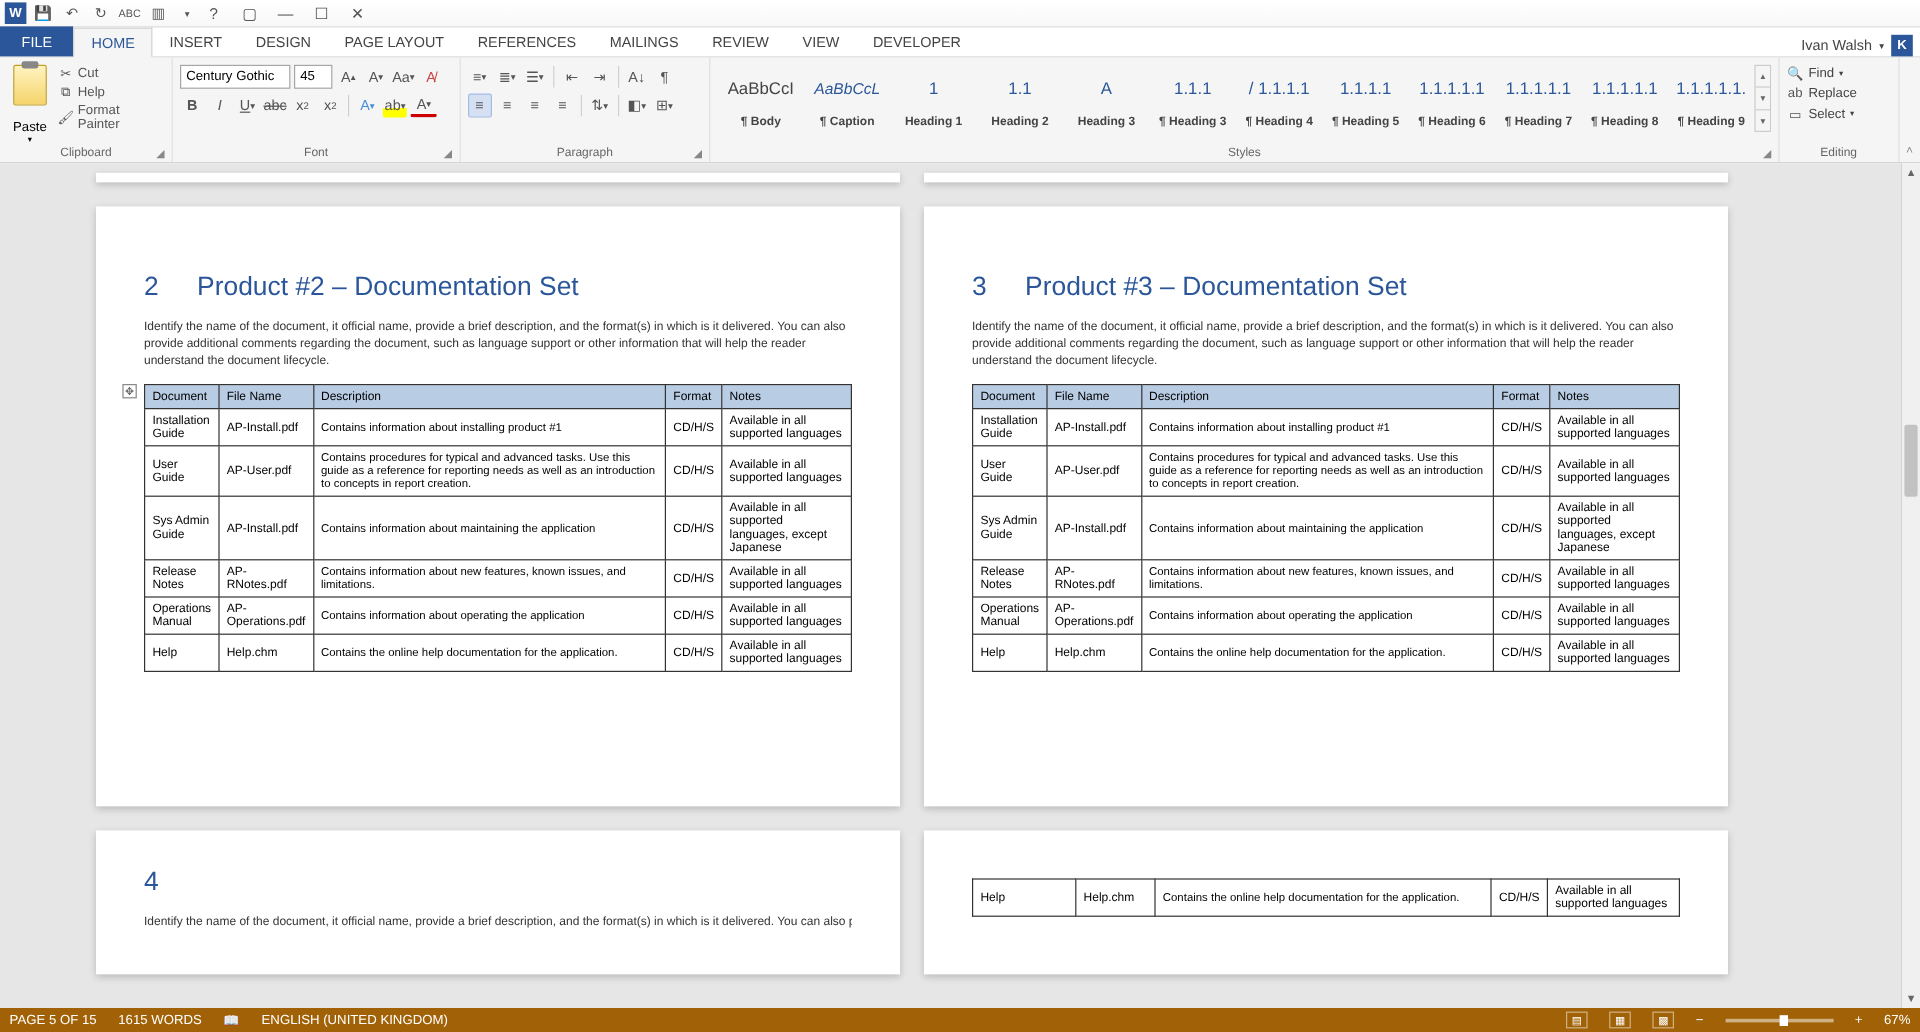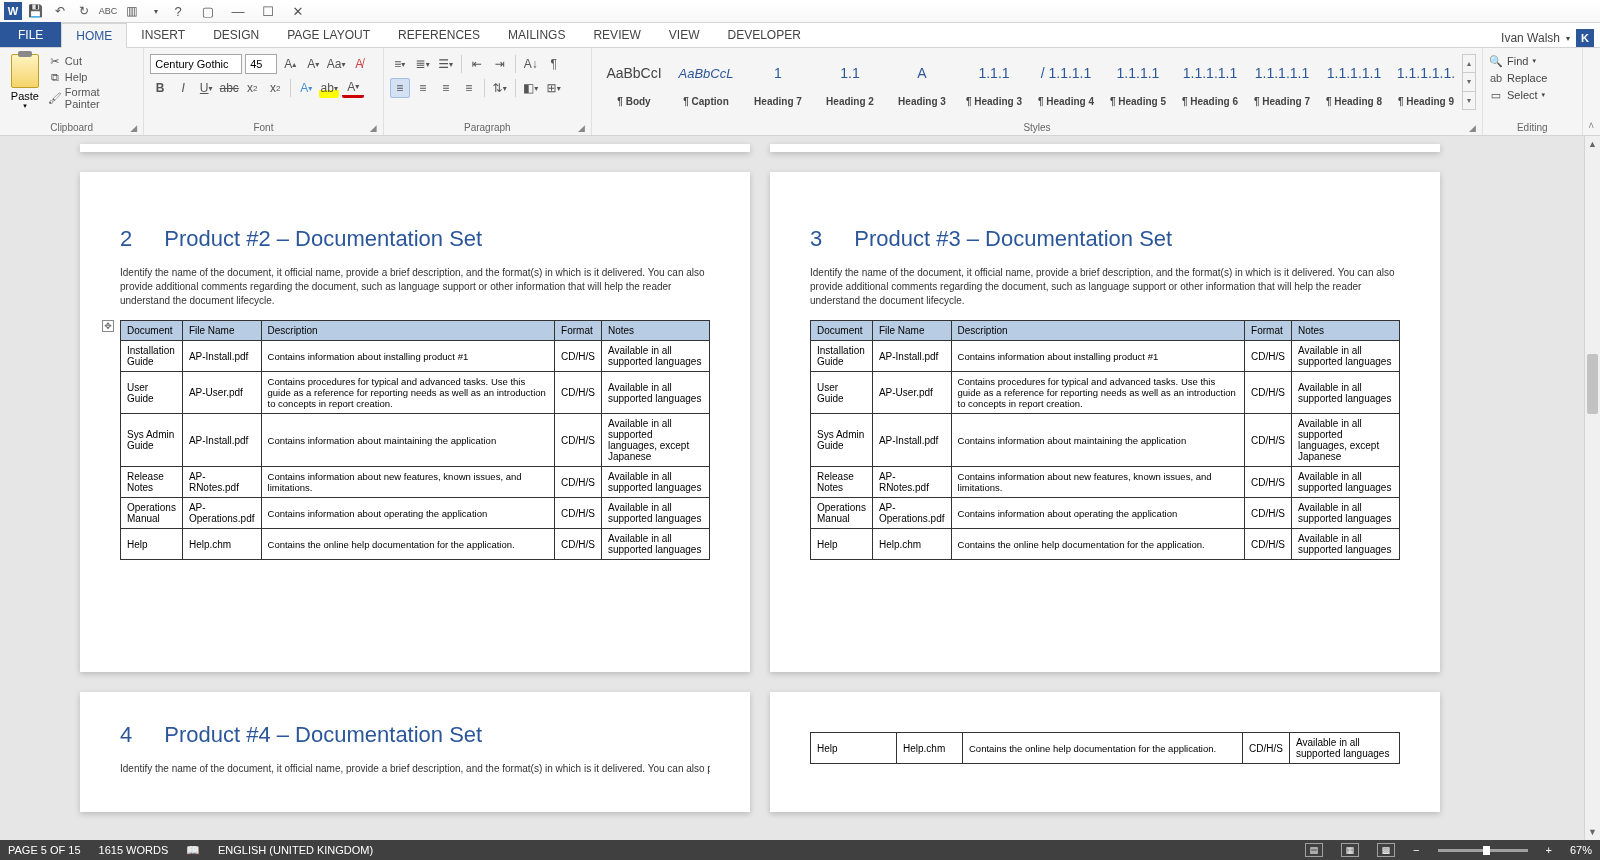--- a/index.html
+++ b/index.html
@@ -25,21 +25,21 @@
 
 .ribbon { height: 88px; background: #f5f5f5; border-bottom: 1px solid #d4d4d4; display: flex; }
 .group { border-right: 1px solid #e0e0e0; padding: 2px 6px 0 6px; display: flex; flex-direction: column; justify-content: space-between; }
 .group-label { text-align: center; font-size: 10px; color: #666; padding: 2px 0; position: relative; }
 .group-label .launcher { position: absolute; right: 0; bottom: 2px; font-size: 9px; color: #888; }
 .group-body { display: flex; align-items: flex-start; gap: 4px; padding-top: 4px; }
 
 .paste-btn { display: flex; flex-direction: column; align-items: center; width: 38px; }
 .paste-icon { width: 28px; height: 34px; background: linear-gradient(#fff3c0,#f5d46b); border: 1px solid #c0a020; border-radius: 2px; position: relative; }
 .paste-icon::before { content: ""; position: absolute; top: -4px; left: 6px; width: 14px; height: 6px; background: #888; border-radius: 2px; }
-.paste-text { font-size: 11px; margin-top: 2px; }
+.paste-text { font-size: 11px; margin-top: 12px; }
 .clip-side { display: flex; flex-direction: column; gap: 2px; font-size: 11px; color: #555; }
 .clip-side div { display: flex; align-items: center; gap: 3px; }
 .mini-icon { width: 14px; height: 14px; display: inline-flex; align-items: center; justify-content: center; font-size: 11px; color: #555; }
 
 .font-group-body { display: flex; flex-direction: column; gap: 4px; }
 .font-row { display: flex; align-items: center; gap: 3px; }
 .font-name { border: 1px solid #a6a6a6; background: #fff; font-size: 11px; padding: 1px 4px; width: 92px; height: 20px; }
 .font-size { border: 1px solid #a6a6a6; background: #fff; font-size: 11px; padding: 1px 4px; width: 32px; height: 20px; text-align: left; }
 .fmt-btn { width: 20px; height: 20px; display: inline-flex; align-items: center; justify-content: center; color: #555; font-size: 12px; border-radius: 2px; }
 .fmt-btn sup, .fmt-btn sub { font-size: 8px; }
@@ -79,21 +79,21 @@
 
 .footer-line { border-top: 1px solid #bbb; margin-top: 22px; padding-top: 4px; display: flex; justify-content: space-between; font-size: 8px; color: #999; }
 
 
 .vscroll { position: absolute; top: 136px; right: 0; bottom: 20px; width: 16px; background: #f0f0f0; border-left: 1px solid #d4d4d4; }
 .vscroll .arrow { height: 16px; display: flex; align-items: center; justify-content: center; font-size: 9px; color: #666; }
 .vscroll .track { position: absolute; top: 16px; bottom: 16px; left: 0; right: 0; }
 .vscroll .thumb { position: absolute; left: 2px; right: 2px; top: 30%; height: 60px; background: #c2c2c2; border-radius: 2px; }
 
 
-.statusbar { position: absolute; left: 0; right: 0; bottom: 0; height: 20px; background: #404040; color: #fff; display: flex; align-items: center; font-size: 11px; padding: 0 8px; gap: 18px; }
+.statusbar { position: absolute; left: 0; right: 0; bottom: 0; height: 20px; background: #a16207; color: #fff; display: flex; align-items: center; font-size: 11px; padding: 0 8px; gap: 18px; }
 .statusbar .spacer { flex: 1; }
 .sb-icon { width: 18px; height: 14px; display: inline-flex; align-items: center; justify-content: center; border: 1px solid rgba(255,255,255,0.5); font-size: 9px; }
 .zoom-slider { width: 90px; height: 3px; background: rgba(255,255,255,0.5); position: relative; }
 .zoom-slider .knob { position: absolute; left: 50%; top: -3px; width: 7px; height: 9px; background: #fff; }
 </style>
 </head>
 <body>
 
 <div class="titlebar">
   <div class="titlebar-left">
@@ -227,21 +227,21 @@
         <div class="style-item">
           <div class="style-preview body">AaBbCcI</div>
           <div class="style-label">¶ Body</div>
         </div>
         <div class="style-item">
           <div class="style-preview caption">AaBbCcL</div>
           <div class="style-label">¶ Caption</div>
         </div>
         <div class="style-item">
           <div class="style-preview ">1</div>
-          <div class="style-label">Heading 7</div>
+          <div class="style-label">Heading 1</div>
         </div>
         <div class="style-item">
           <div class="style-preview ">1.1</div>
           <div class="style-label">Heading 2</div>
         </div>
         <div class="style-item">
           <div class="style-preview ">A</div>
           <div class="style-label">Heading 3</div>
         </div>
         <div class="style-item">
@@ -431,21 +431,20 @@
               <td style="width: 40px;">CD/H/S</td>
               <td style="width: 108px;">Available in all supported languages</td>
             </tr>
           </tbody>
       </table>
     </div>
 
     <div class="page short-bottom">
       <div class="doc-heading">
         <span class="num">4</span>
-        <span>Product #4 – Documentation Set</span>
       </div>
       <p class="doc-para" style="white-space:nowrap;overflow:hidden;text-overflow:clip;">Identify the name of the document, it official name, provide a brief description, and the format(s) in which is it delivered. You can also provide additional comments regarding the document, such as language support or other information that will help the reader understand the document lifecycle.</p>
     </div>
 
     <div class="page short-bottom" style="padding-top:40px;">
       <table class="doc-table">
         <tbody>
           <tr>
             <td style="width:86px;">Help</td>
             <td style="width:66px;">Help.chm</td>

